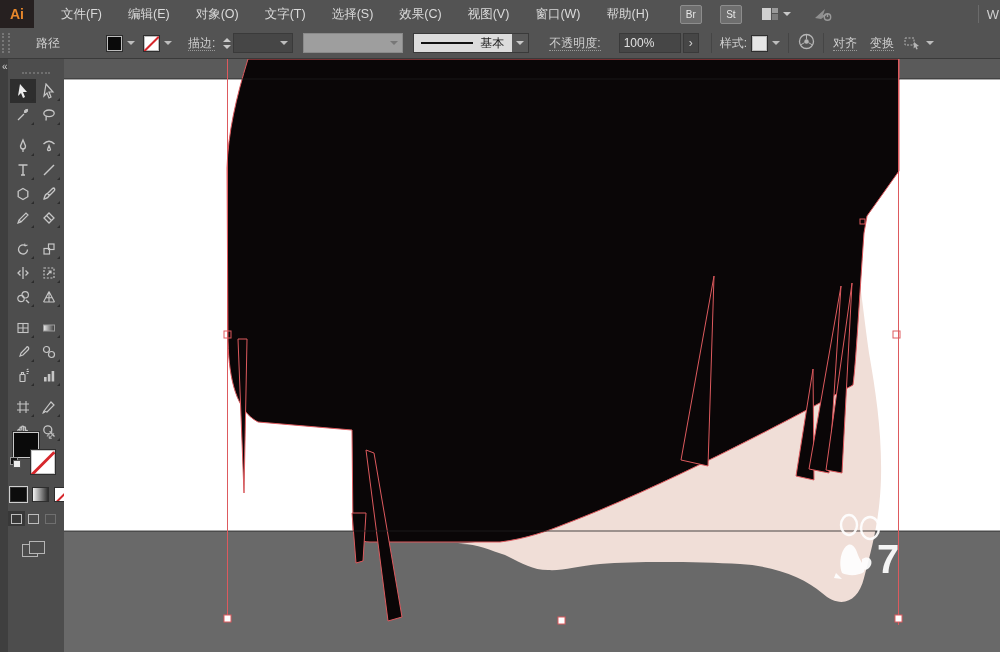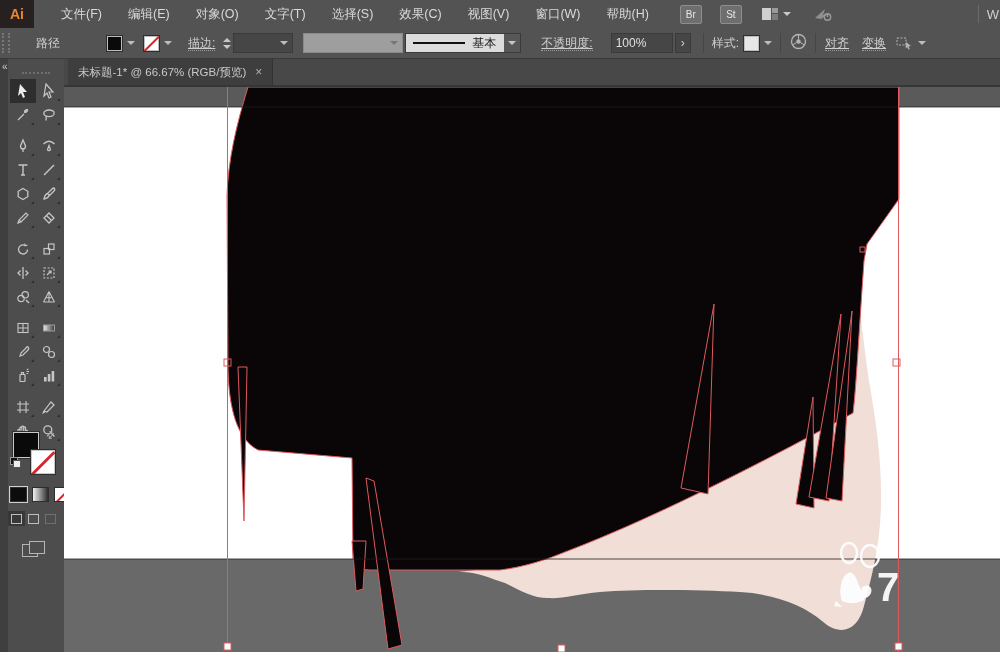--- a/index.html
+++ b/index.html
@@ -22,36 +22,36 @@
   .ws-switch .chev{margin-left:5px;}
   .gpu{margin-left:22px;display:flex;align-items:center;}
   .mb-right{margin-left:auto;display:flex;align-items:center;height:28px;}
   .mb-sep{width:1px;height:18px;background:#6b6b6b;margin-right:8px;}
   .w-partial{color:#d0d0d0;font-size:13px;padding-right:1px;}
   
   .control-bar{position:absolute;top:28px;left:0;right:0;height:30px;background:#535353;border-bottom:1px solid #3a3a3a;
                display:flex;align-items:center;font-size:12px;color:#cfcfcf;}
   .cb-grip{width:4px;height:20px;border-left:2px dotted #777;border-right:2px dotted #777;margin-left:2px;}
   .lbl{white-space:nowrap;}
-  .lbl.u{border-bottom:1px dotted #9a9a9a;line-height:14px;cursor:pointer;text-decoration:underline;}
+  .lbl.u{border-bottom:1px dotted #9a9a9a;line-height:14px;cursor:pointer;}
   .swatch-widget{display:flex;align-items:center;margin-left:8px;cursor:pointer;}
   .sw{width:15px;height:15px;border:1px solid #2e2e2e;box-shadow:inset 0 0 0 1px #bdbdbd;}
   .sw.black{background:#0a0a0a;}
   .sw.none{background:#fff;position:relative;overflow:hidden;}
   .sw.none:before,.none-diag:before{content:"";position:absolute;left:-3px;right:-3px;top:50%;height:2px;background:#d6272c;transform:rotate(-45deg);}
   .sw.light{background:#e6e6e6;}
   .swatch-widget .chev{margin-left:4px;border-top-color:#bdbdbd;}
   .stepper{display:flex;flex-direction:column;justify-content:center;margin-left:8px;cursor:pointer;}
   .stepper .up{width:0;height:0;border-left:4px solid transparent;border-right:4px solid transparent;border-bottom:4px solid #c9c9c9;margin-bottom:3px;}
   .stepper .dn{width:0;height:0;border-left:4px solid transparent;border-right:4px solid transparent;border-top:4px solid #c9c9c9;}
   .select{height:18px;background:#464646;border:1px solid #3a3a3a;display:flex;align-items:center;justify-content:flex-end;padding:0 4px;cursor:pointer;}
   .select .chev{border-top-color:#bdbdbd;}
   .select.disabled{background:#9e9e9e;border-color:#8a8a8a;}
   .select.disabled .chev{border-top-color:#777;}
-  .brush-select{height:18px;background:#dcdcdc;border:1px solid #3a3a3a;display:flex;align-items:center;margin-left:2px;cursor:pointer;}
+  .brush-select{height:18px;background:#dcdcdc;border:1px solid #3a3a3a;display:flex;align-items:center;margin-left:10px;cursor:pointer;}
   .brush-line{width:52px;height:2px;background:#111;margin:0 7px;}
   .brush-name{color:#1d1d1d;font-size:12px;margin-right:8px;}
   .brush-chevbox{width:16px;height:18px;background:#585858;display:flex;align-items:center;justify-content:center;}
   .opacity-field{width:52px;height:18px;background:#464646;border:1px solid #3a3a3a;color:#e0e0e0;display:flex;align-items:center;padding:0 4px;margin-left:18px;}
   .more-btn{width:14px;height:18px;background:#464646;border:1px solid #3a3a3a;color:#cfcfcf;display:flex;align-items:center;justify-content:center;margin-left:2px;cursor:pointer;}
   .cb-sep{width:1px;height:20px;background:#454545;margin-left:12px;}
   
   .main{position:absolute;top:59px;left:0;right:0;bottom:0;display:flex;}
   .tool-col{width:64px;position:relative;background:#4d4d4d;flex:none;}
   .tool-rail{position:absolute;left:0;top:0;bottom:0;width:8px;background:#3f3f3f;}
@@ -392,26 +392,20 @@
           <i></i>
         </div>
     </div>
     <div class="screen-mode">
       <span class="r1"></span>
       <span class="r2"></span>
     </div>
   </div>
 
   <div class="canvas-col">
-    <div class="tab-bar">
-      <div class="doc-tab">
-        <span>未标题-1* @ 66.67% (RGB/预览)</span>
-        <span class="tab-close">×</span>
-      </div>
-    </div>
     <div class="canvas-view">
       <svg width="936" height="566" viewBox="64 86 936 566">
 
         <rect x="64" y="86" width="936" height="566" fill="#696969"></rect>
         <rect x="64" y="86" width="936" height="20" fill="#5a5a5a"></rect>
 
         <rect x="64" y="106" width="936" height="452" fill="#ffffff"></rect>
 
         <path fill="#f0ded7" d="
           M458,571

